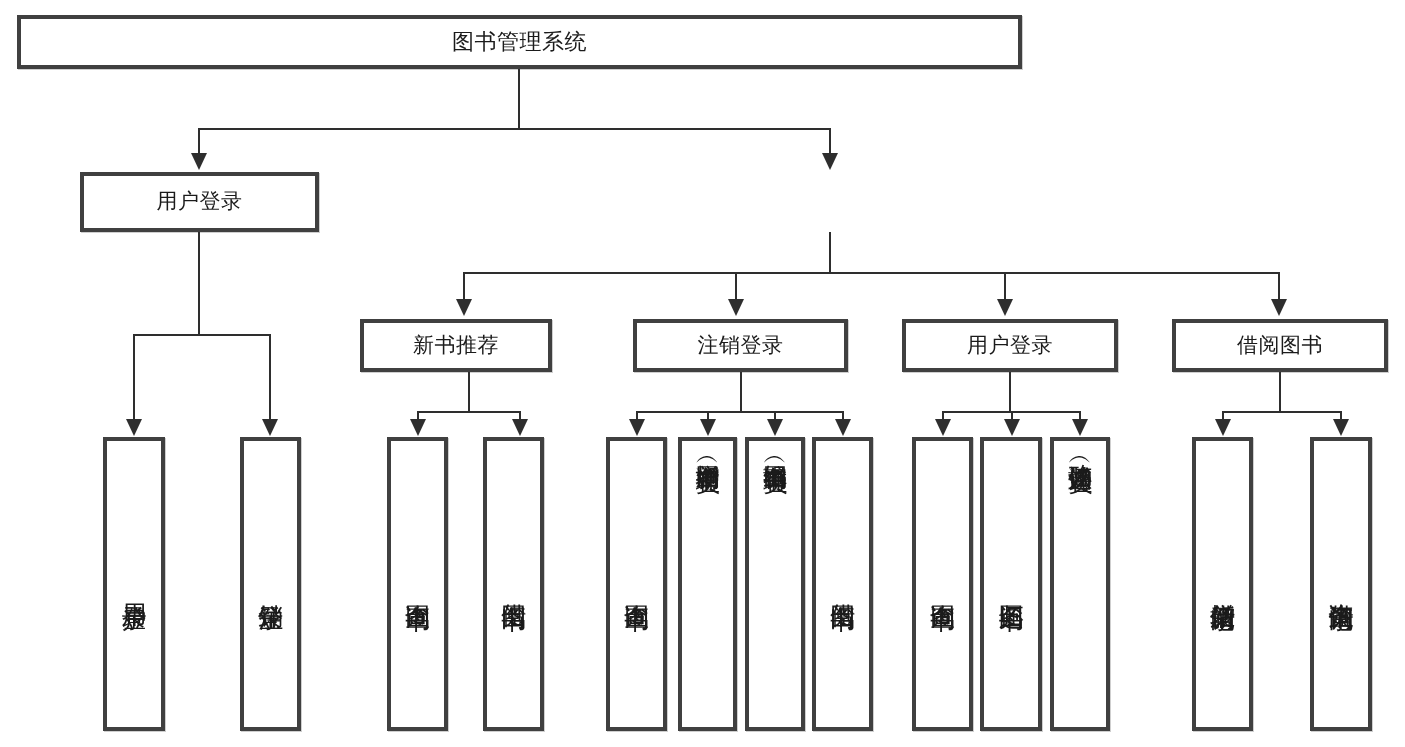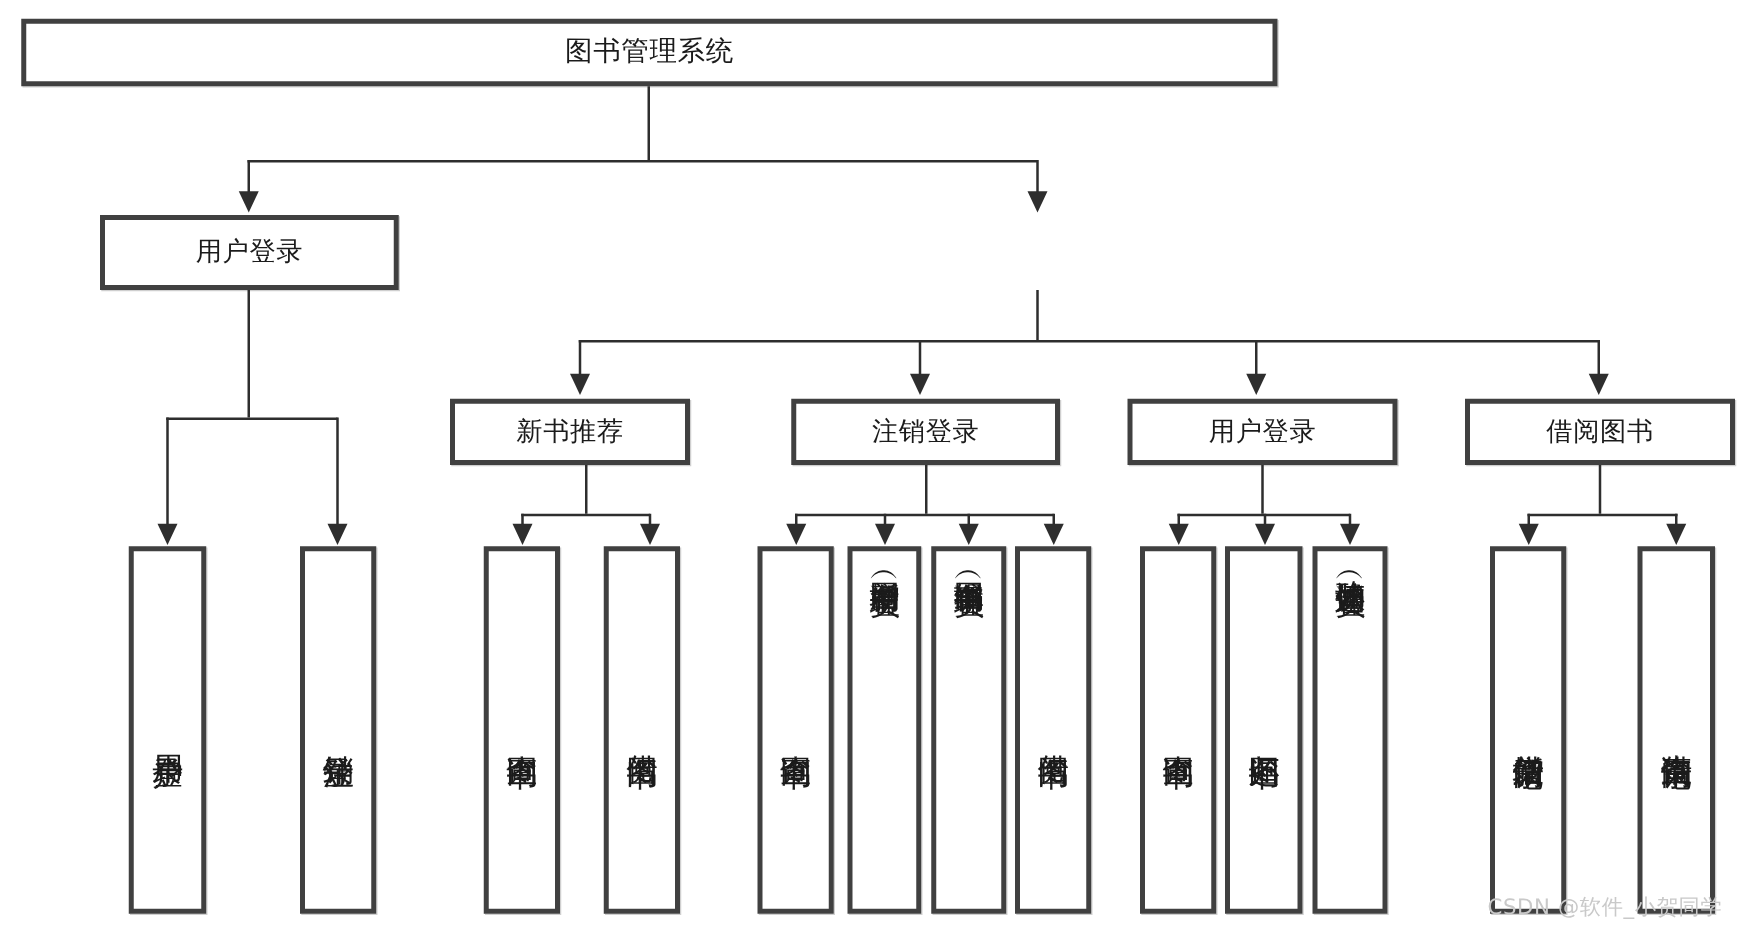--- a/index.html
+++ b/index.html
@@ -208,15 +208,14 @@
     <span class="node-label">确认归还（管理员）</span>
   </div>
 
   <div class="node v centered" style="left:1192px; top:437px; width:61px; height:294px;">
     <span class="node-label">新增借阅记录</span>
   </div>
   <div class="node v centered" style="left:1310px; top:437px; width:62px; height:294px;">
     <span class="node-label">查询借阅记录</span>
   </div>
 
-  <div class="watermark" style="left:1190px; top:714px;">CSDN @软件_小贺同学</div>
 
 </div>
 
 </body></html>

